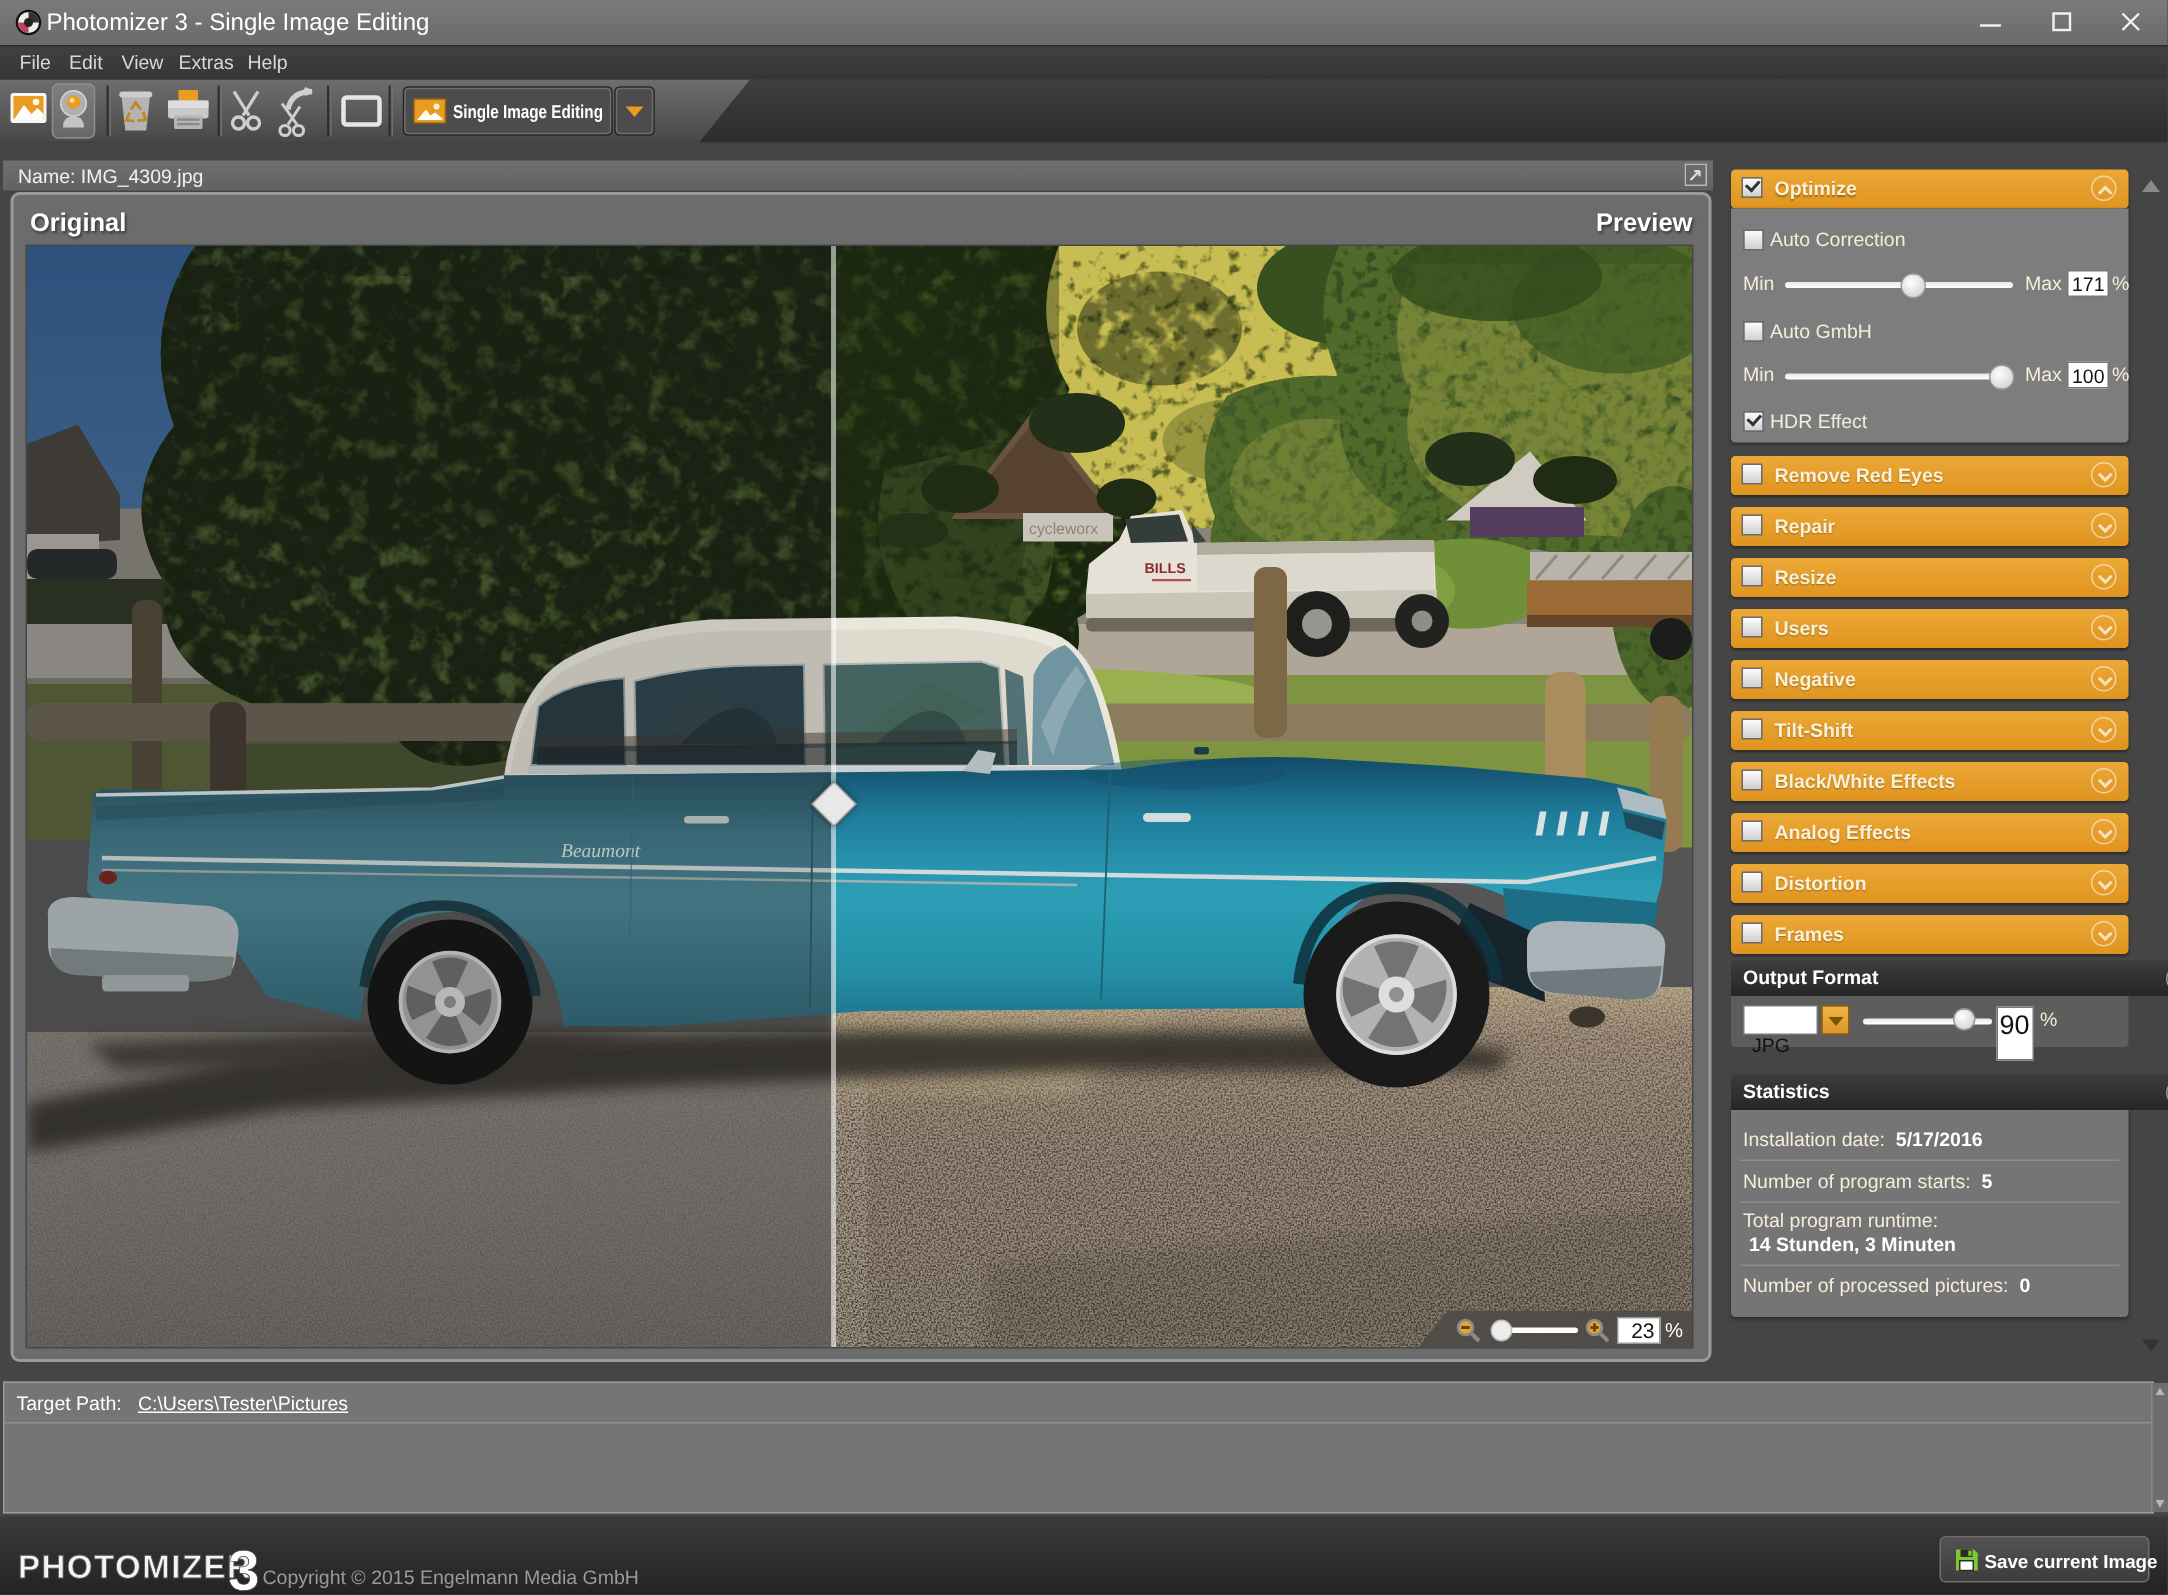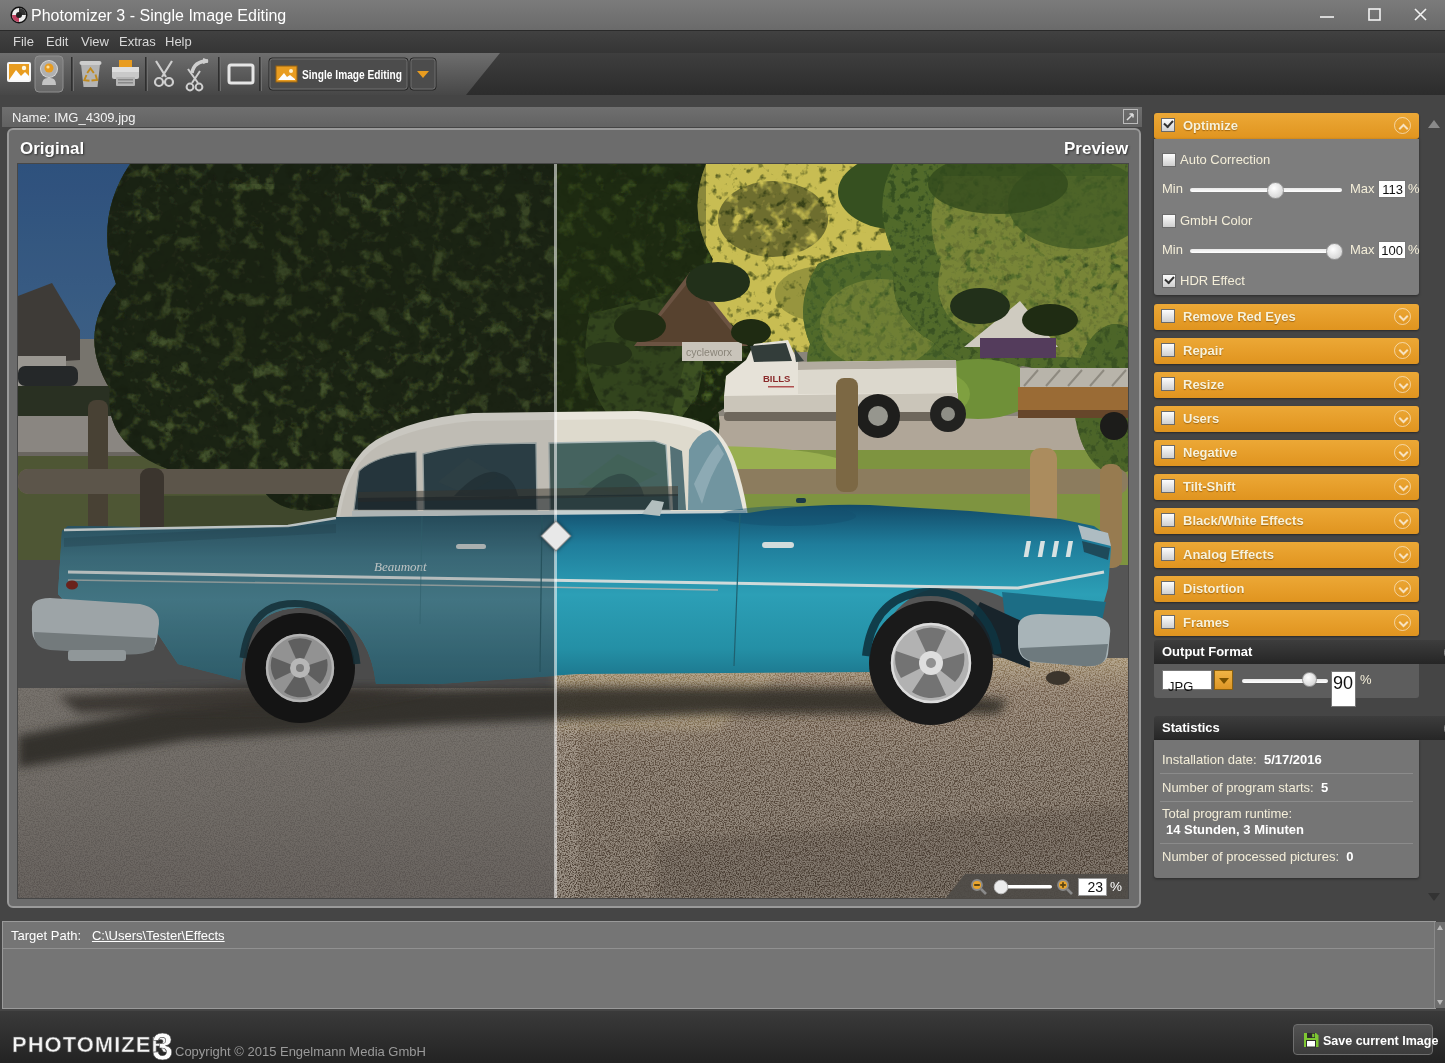--- a/index.html
+++ b/index.html
@@ -510,24 +510,24 @@
     <div class="t" style="left:29px">Optimize</div>
     <div class="chev up"></div>
   </div>
 <div class="abs" id="optibody">
   <div class="cb" style="position:absolute;left:8px;top:14px"></div>
   <div class="lbl" style="left:26px;top:13px">Auto Correction</div>
   <div class="lbl" style="left:8px;top:42px">Min</div>
   <div class="slider" style="left:36px;top:49px;width:152px"></div>
   <div class="thumb" style="left:113px;top:43px"></div>
   <div class="lbl" style="left:196px;top:42px">Max</div>
-  <div class="numbox" style="left:224px;top:41px">113</div>
+  <div class="numbox" style="left:224px;top:41px">171</div>
   <div class="lbl" style="left:254px;top:42px">%</div>
   <div class="cb" style="position:absolute;left:8px;top:75px"></div>
-  <div class="lbl" style="left:26px;top:74px">GmbH Color</div>
+  <div class="lbl" style="left:26px;top:74px">Auto GmbH</div>
   <div class="lbl" style="left:8px;top:103px">Min</div>
   <div class="slider" style="left:36px;top:110px;width:152px"></div>
   <div class="thumb" style="left:172px;top:104px"></div>
   <div class="lbl" style="left:196px;top:103px">Max</div>
   <div class="numbox" style="left:224px;top:102px">100</div>
   <div class="lbl" style="left:254px;top:103px">%</div>
   <div class="cb checked" style="position:absolute;left:8px;top:135px"></div>
   <div class="lbl" style="left:26px;top:134px">HDR Effect</div>
 </div>
 <div class="acc" style="top:304px">
@@ -578,21 +578,21 @@
 <div class="acc" style="top:610px">
     <div class="cb"></div>
     <div class="t" style="left:29px">Frames</div>
     <div class="chev"></div>
   </div>
 <div class="darkpanel-h" style="top:640px">
     <span style="position:absolute;left:8px;top:4px">Output Format</span>
   <div class="chev up" style="border-color:#999"></div>
   </div>
 <div class="abs" style="left:1154px;top:664px;width:265px;height:34px;background:#5d5d5d;border-radius:0 0 3px 3px">
-  <div style="position:absolute;left:8px;top:6px;width:50px;height:20px;background:#fff;border:1px solid #777;font-size:13px;color:#111;padding:8px 0 0 5px;box-sizing:border-box">JPG</div>
+  <div style="position:absolute;left:8px;top:6px;width:50px;height:20px;background:#fff;border:1px solid #777;font-size:13px;color:#111;padding:18px 0 0 5px;box-sizing:border-box">JPG</div>
   <div style="position:absolute;left:60px;top:6px;width:19px;height:20px;background:linear-gradient(#f0b445,#dd9626);border:1px solid #8a6010;box-sizing:border-box">
     <div style="position:absolute;left:4px;top:7px;width:0;height:0;border-left:5px solid transparent;border-right:5px solid transparent;border-top:6px solid #7a5200"></div>
     </div>
   <div class="slider" style="left:88px;top:15px;width:86px"></div>
   <div class="thumb" style="left:148px;top:8px;width:15px;height:15px"></div>
   <div class="numbox" style="left:177px;top:7px;width:25px;height:36px;font-size:18px">90</div>
   <div class="lbl" style="left:206px;top:8px">%</div>
 </div>
 <div class="darkpanel-h" style="top:716px">
     <span style="position:absolute;left:8px;top:4px">Statistics</span>
@@ -607,21 +607,21 @@
   <div class="lbl" style="left:12px;top:82px;color:#fff;font-weight:bold">14 Stunden, 3 Minuten</div>
   <div style="position:absolute;left:6px;top:103px;width:253px;height:1px;background:#8b8b8b"></div>
   <div class="lbl" style="left:8px;top:109px">Number of processed pictures:&nbsp; <b style="color:#fff">0</b></div>
 </div>
 
 <div class="scrtri" style="left:1428px;top:120px;border-left:6px solid transparent;border-right:6px solid transparent;border-bottom:8px solid #8a8a8a"></div>
 <div class="scrtri" style="left:1428px;top:893px;border-left:6px solid transparent;border-right:6px solid transparent;border-top:8px solid #333"></div>
 
 <div class="abs" id="botpanel">
   <div style="position:absolute;left:8px;top:6px;color:#fff;font-size:13px">Target Path:&nbsp;&nbsp;
-    <span style="text-decoration:underline">C:\Users\Tester\Effects</span></div>
+    <span style="text-decoration:underline">C:\Users\Tester\Pictures</span></div>
   <div style="position:absolute;left:0;top:26px;width:1432px;height:1px;background:#919191"></div>
 </div>
 <div class="abs" style="left:1434px;top:922px;width:11px;height:86px;background:#6e6e6e;border-left:1px solid #8a8a8a">
   <div style="position:absolute;left:2px;top:3px;width:0;height:0;border-left:3.5px solid transparent;border-right:3.5px solid transparent;border-bottom:5px solid #b8b8b8"></div>
   <div style="position:absolute;left:2px;bottom:3px;width:0;height:0;border-left:3.5px solid transparent;border-right:3.5px solid transparent;border-top:5px solid #b8b8b8"></div>
 </div>
 <div class="abs" id="footer"></div>
 <div class="abs" id="logo" style="left:10px;top:1026px">
  <svg width="175" height="36">
   <text x="2" y="26" font-family="Liberation Sans" font-size="22" font-weight="bold" letter-spacing="1" fill="#f4f4f4" stroke="#555" stroke-width="0.6">PHOTOMIZER</text>

